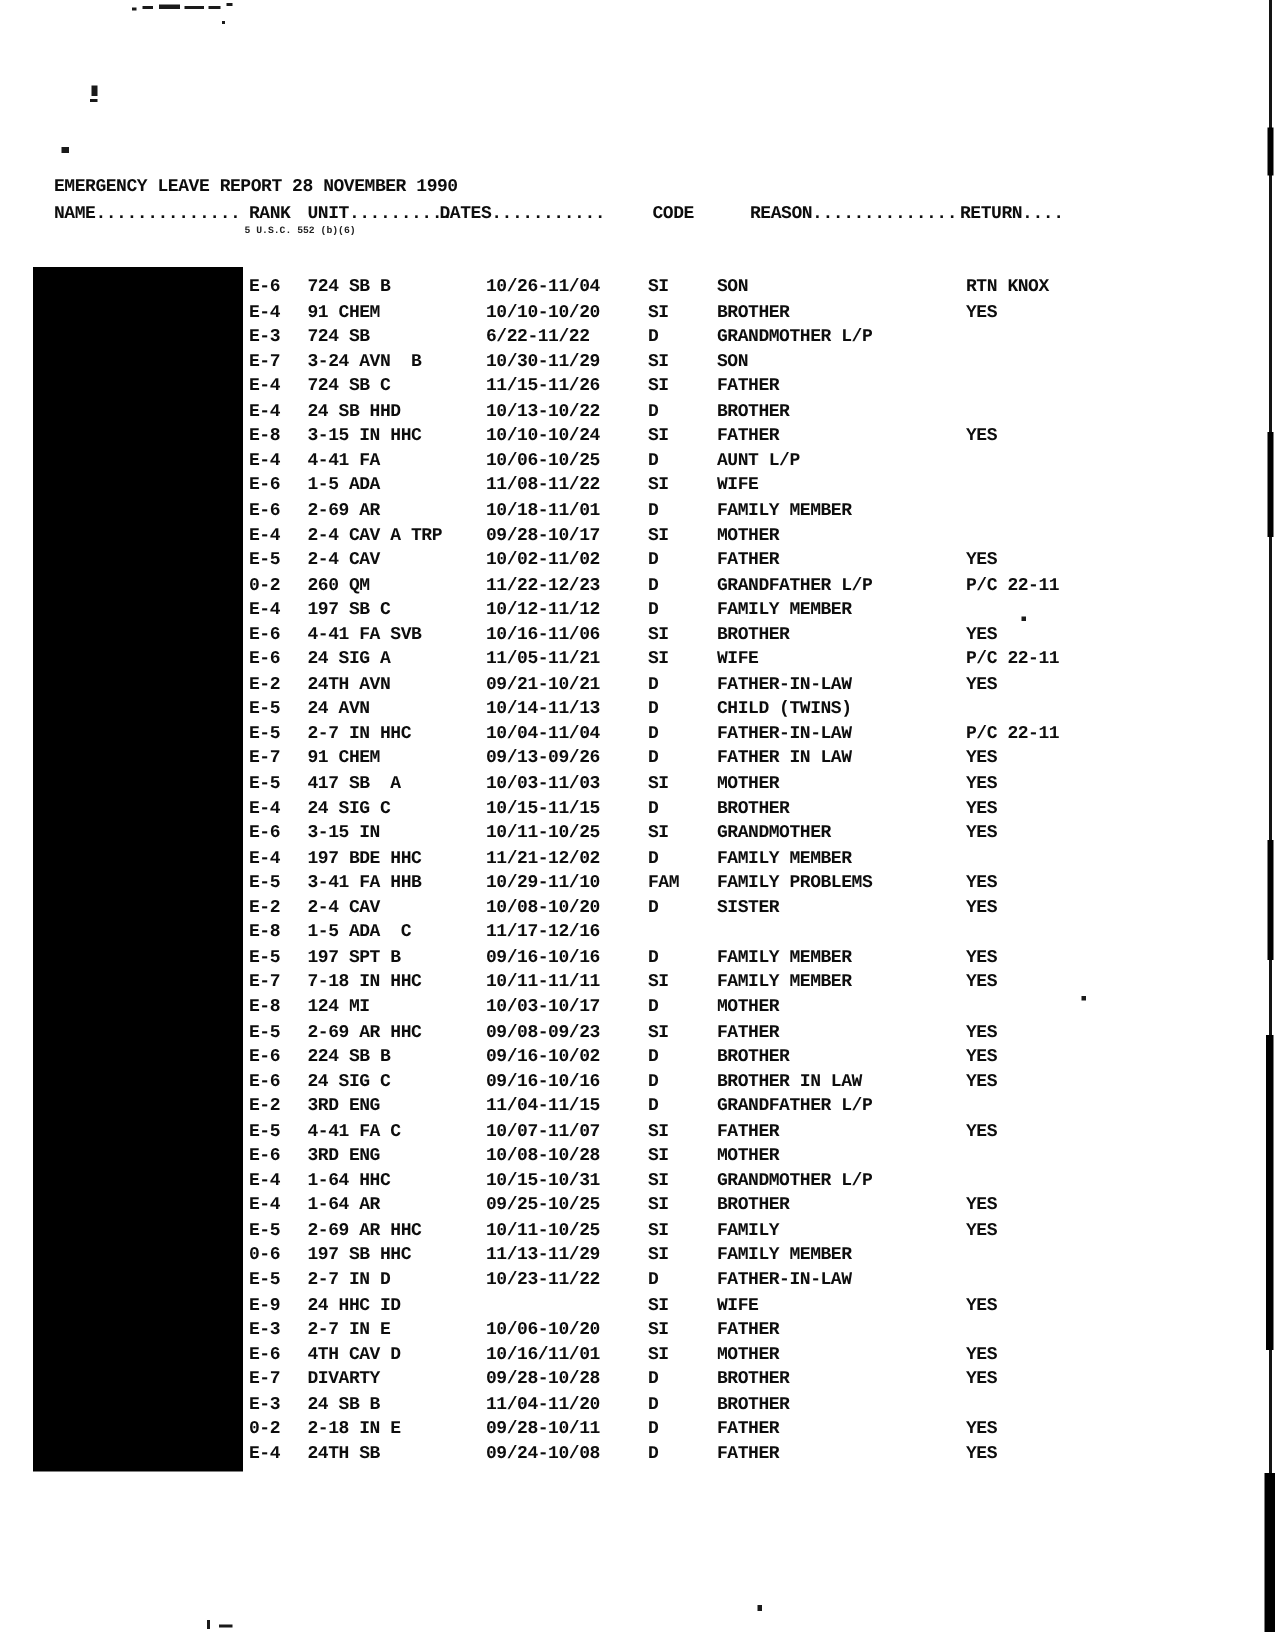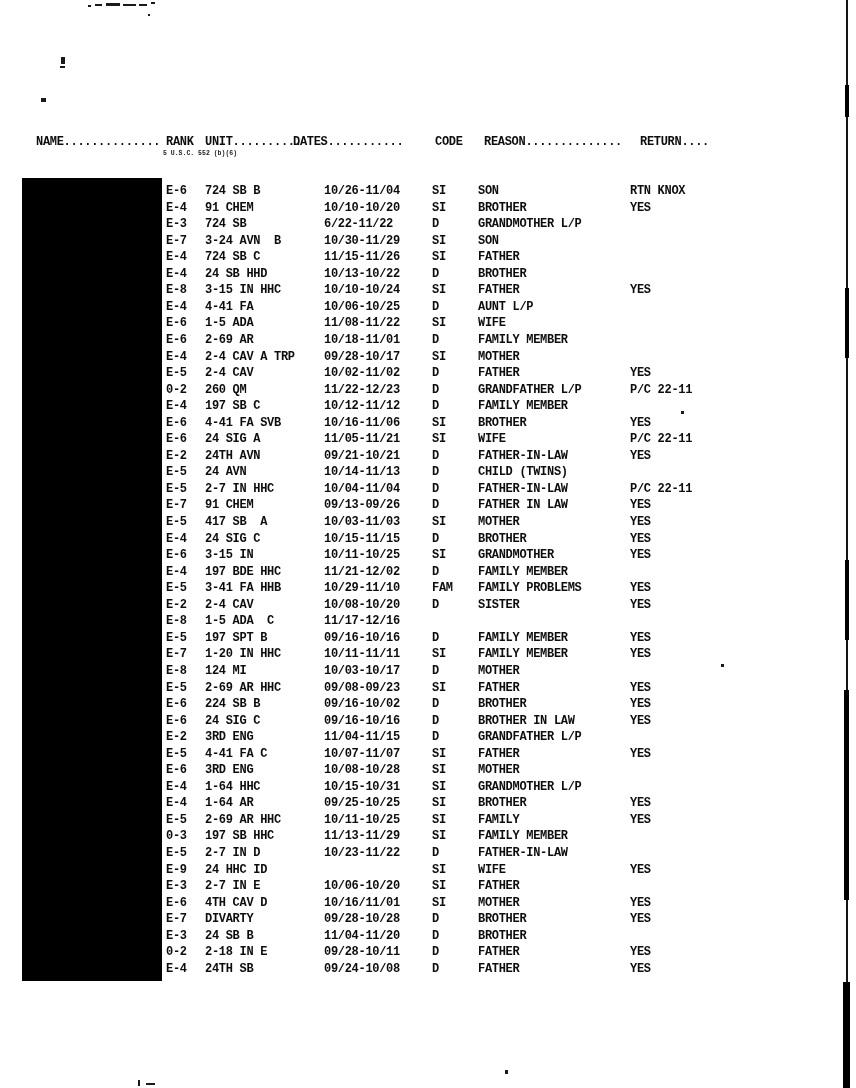--- a/index.html
+++ b/index.html
@@ -5,27 +5,27 @@
   html,body{margin:0;padding:0;background:#e8e8e8;}
   .page{
     position:relative;width:856px;height:1088px;background:#ffffff;overflow:hidden;
     font-family:"Liberation Mono","DejaVu Sans Mono",monospace;
     color:#0d0d0d;font-weight:700;font-size:12px;letter-spacing:-0.3px;
   }
   .abs{position:absolute;white-space:pre;}
   .title{top:117px;left:36px;}
   .colhead span{position:absolute;top:135px;white-space:pre;}
   .ch-name{left:36px;} .ch-rank{left:166px;} .ch-unit{left:205px;}
-  .ch-dates{left:293px;} .ch-code{left:435px;} .ch-reason{left:484px;} .ch-return{left:640px;}
+  .ch-dates{left:293px;} .ch-code{left:435px;} .ch-reason{left:500px;} .ch-return{left:640px;}
   .foia{top:150px;left:163px;font-size:6.5px;letter-spacing:0;font-weight:700;color:#222;}
   .redaction{position:absolute;top:178px;left:22px;width:140px;height:803px;background:#000;}
   .row{position:absolute;left:0;width:100%;height:17px;}
   .c{position:absolute;top:0;white-space:pre;}
   .c-rank{left:166px;} .c-unit{left:205px;} .c-dates{left:302px;margin-left:22px;}
-  .c-code{left:432px;} .c-reason{left:478px;} .c-return{left:630px;}
+  .c-code{left:432px;} .c-reason{left:478px;} .c-return{left:644px;}
   .vline{position:absolute;top:0;left:846px;width:2px;height:1088px;background:#141414;}
   .vseg{position:absolute;background:#000;}
   .noise{position:absolute;background:#1a1a1a;}
 </style>
 </head>
 <body>
 
 <div class="page">
 
   <div class="noise" style="top:5px;left:88px;width:3px;height:2px;"></div>
@@ -38,20 +38,21 @@
   <div class="noise" style="top:57px;left:61px;width:4px;height:7px;"></div>
   <div class="noise" style="top:66px;left:60px;width:5px;height:2px;"></div>
   <div class="noise" style="top:98px;left:41px;width:5px;height:4px;"></div>
 
   <div class="noise" style="top:411px;left:681px;width:3px;height:3px;"></div>
   <div class="noise" style="top:664px;left:721px;width:3px;height:3px;"></div>
   <div class="noise" style="top:1070px;left:505px;width:3px;height:4px;"></div>
   <div class="noise" style="top:1080px;left:138px;width:2px;height:6px;"></div>
   <div class="noise" style="top:1083px;left:146px;width:9px;height:2px;"></div>
 
+  <div class="abs title">EMERGENCY LEAVE REPORT 28 NOVEMBER 1990</div>
 
   <div class="colhead">
     <span class="ch-name">NAME..............</span>
     <span class="ch-rank">RANK</span>
     <span class="ch-unit">UNIT..........</span>
     <span class="ch-dates">DATES...........</span>
     <span class="ch-code">CODE</span>
     <span class="ch-reason">REASON..............</span>
     <span class="ch-return">RETURN....</span>
   </div>
@@ -280,21 +281,21 @@
       <div class="row" style="top: 630.85px;">
     <span class="c c-rank">E-5</span>
     <span class="c c-unit">197 SPT B</span>
     <span class="c c-dates">09/16-10/16</span>
     <span class="c c-code">D</span>
     <span class="c c-reason">FAMILY MEMBER</span>
     <span class="c c-return">YES</span>
   </div>
       <div class="row" style="top: 647.4px;">
     <span class="c c-rank">E-7</span>
-    <span class="c c-unit">1-20 IN HHC</span>
+    <span class="c c-unit">7-18 IN HHC</span>
     <span class="c c-dates">10/11-11/11</span>
     <span class="c c-code">SI</span>
     <span class="c c-reason">FAMILY MEMBER</span>
     <span class="c c-return">YES</span>
   </div>
       <div class="row" style="top: 663.95px;">
     <span class="c c-rank">E-8</span>
     <span class="c c-unit">124 MI</span>
     <span class="c c-dates">10/03-10/17</span>
     <span class="c c-code">D</span>
@@ -367,21 +368,21 @@
   </div>
       <div class="row" style="top: 812.9px;">
     <span class="c c-rank">E-5</span>
     <span class="c c-unit">2-69 AR HHC</span>
     <span class="c c-dates">10/11-10/25</span>
     <span class="c c-code">SI</span>
     <span class="c c-reason">FAMILY</span>
     <span class="c c-return">YES</span>
   </div>
       <div class="row" style="top: 829.45px;">
-    <span class="c c-rank">0-3</span>
+    <span class="c c-rank">0-6</span>
     <span class="c c-unit">197 SB HHC</span>
     <span class="c c-dates">11/13-11/29</span>
     <span class="c c-code">SI</span>
     <span class="c c-reason">FAMILY MEMBER</span>
     <span class="c c-return"></span>
   </div>
       <div class="row" style="top: 846px;">
     <span class="c c-rank">E-5</span>
     <span class="c c-unit">2-7 IN D</span>
     <span class="c c-dates">10/23-11/22</span>

